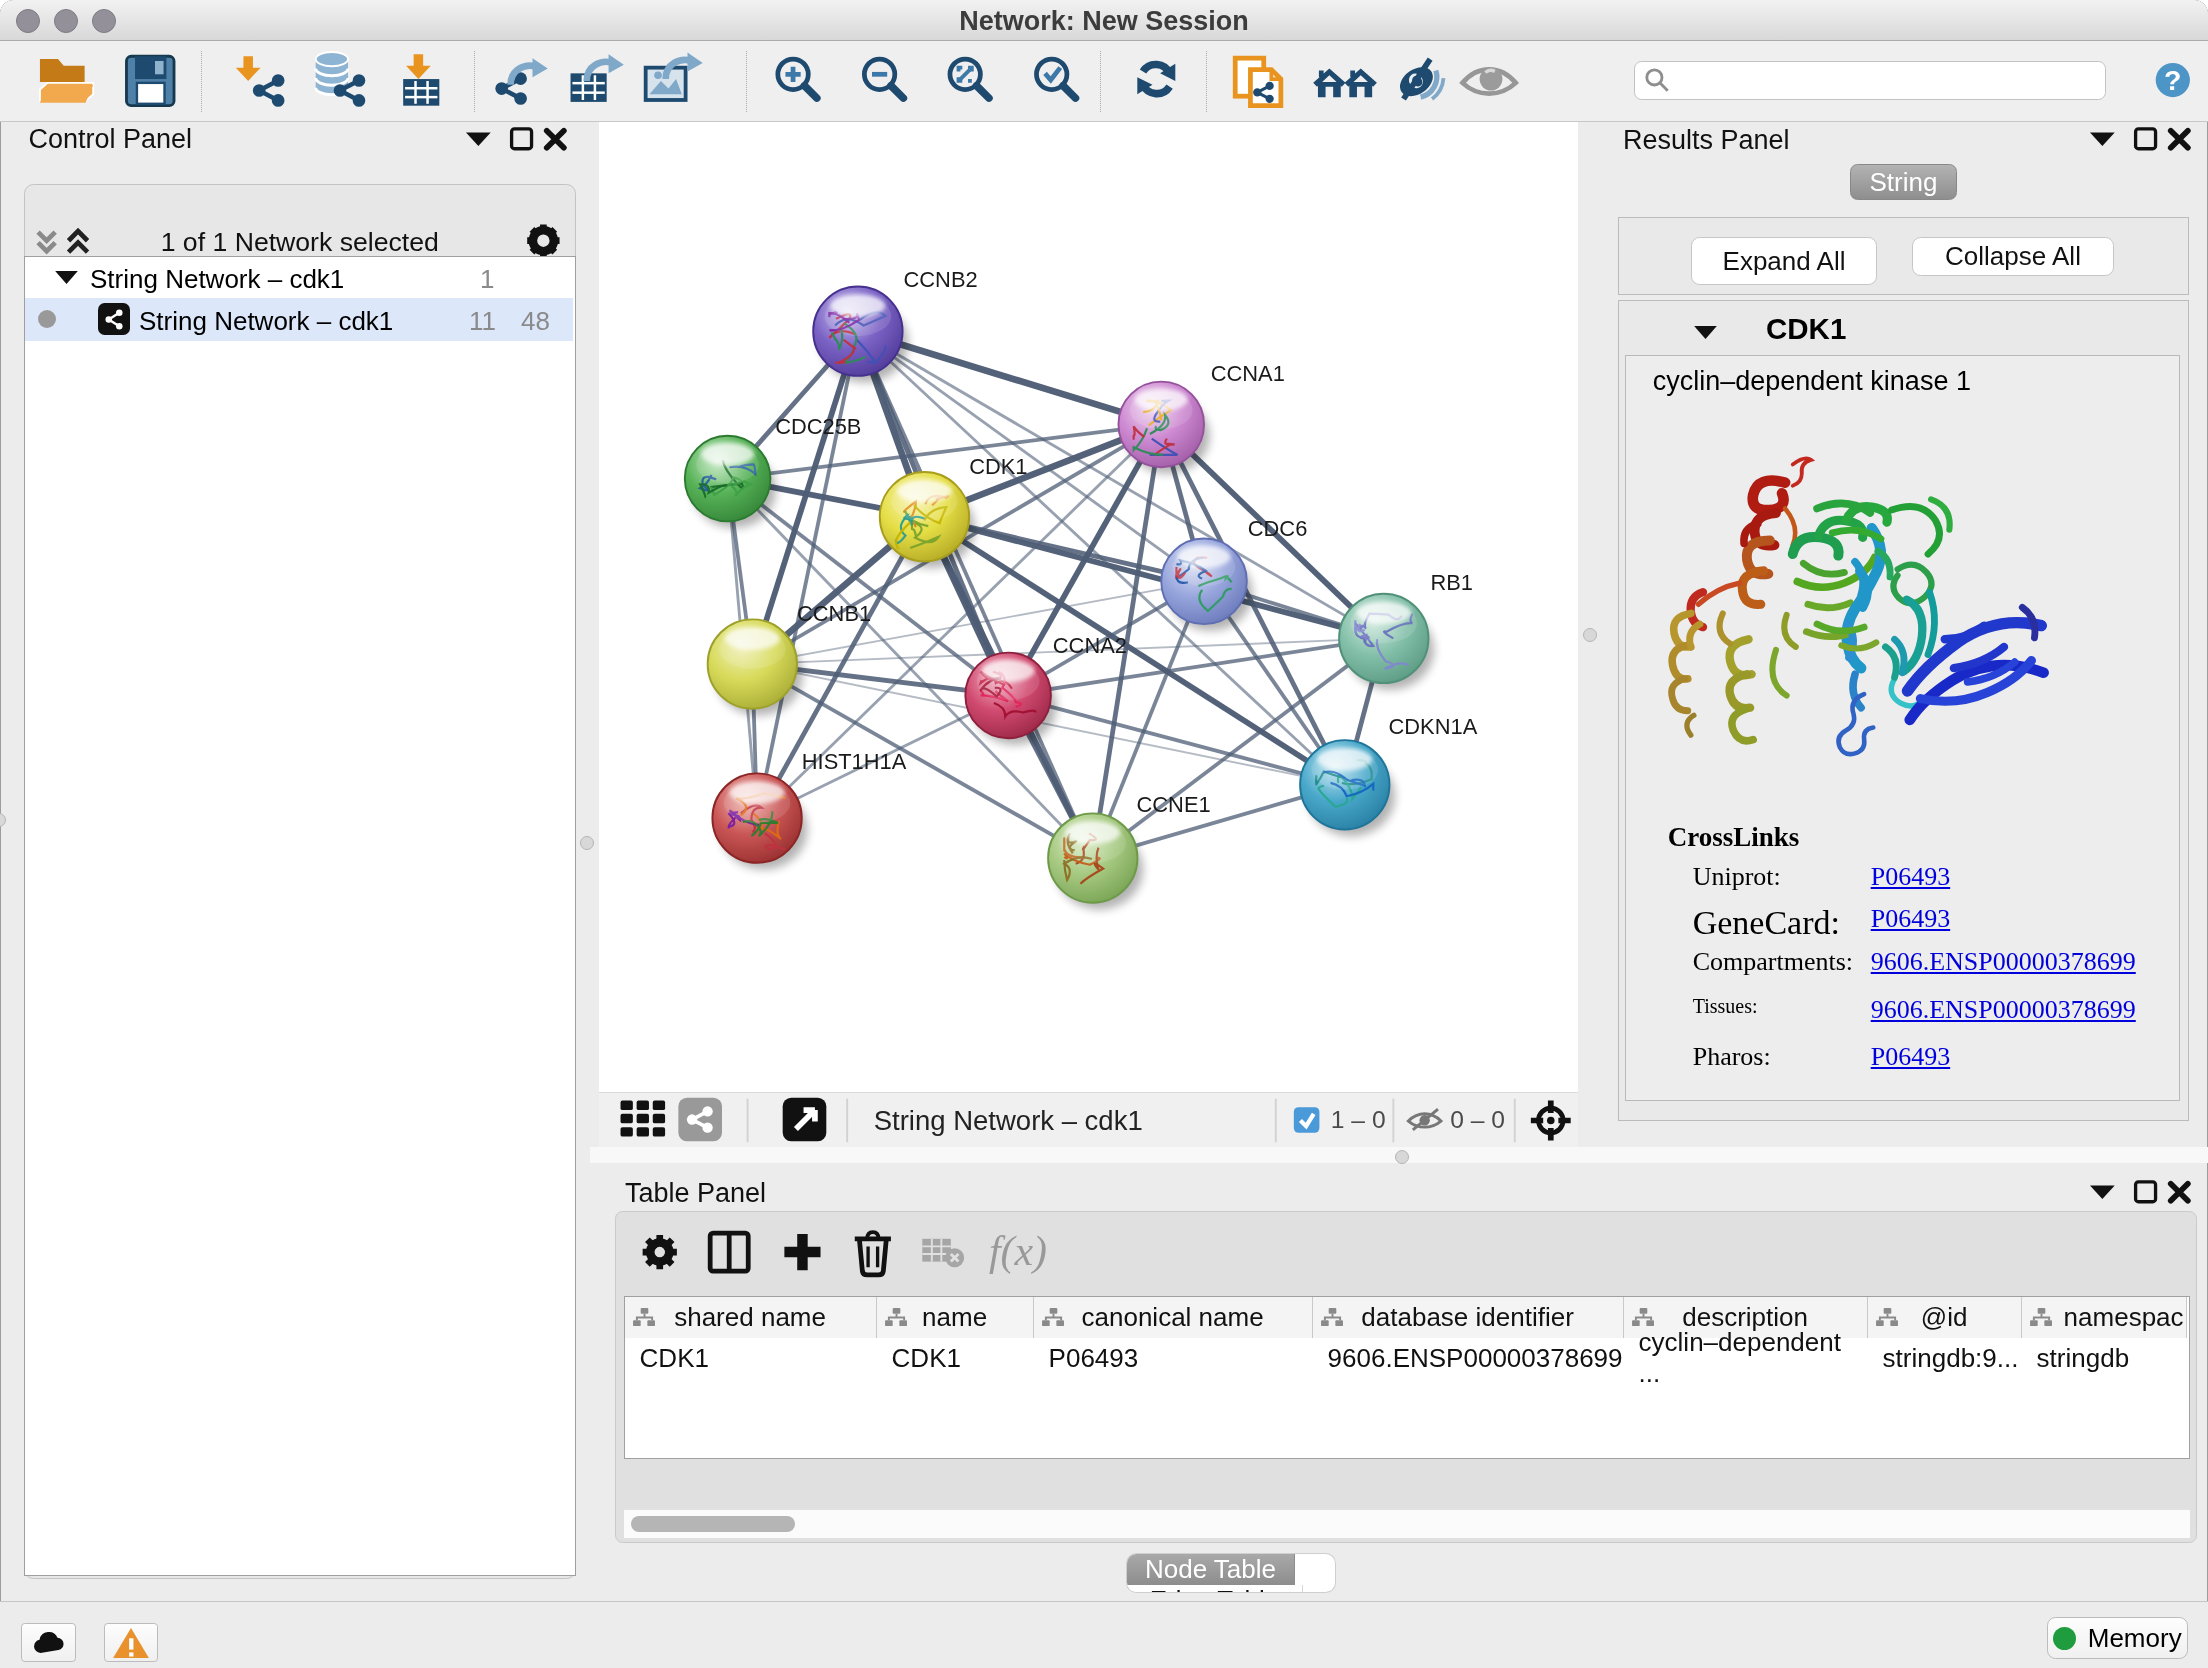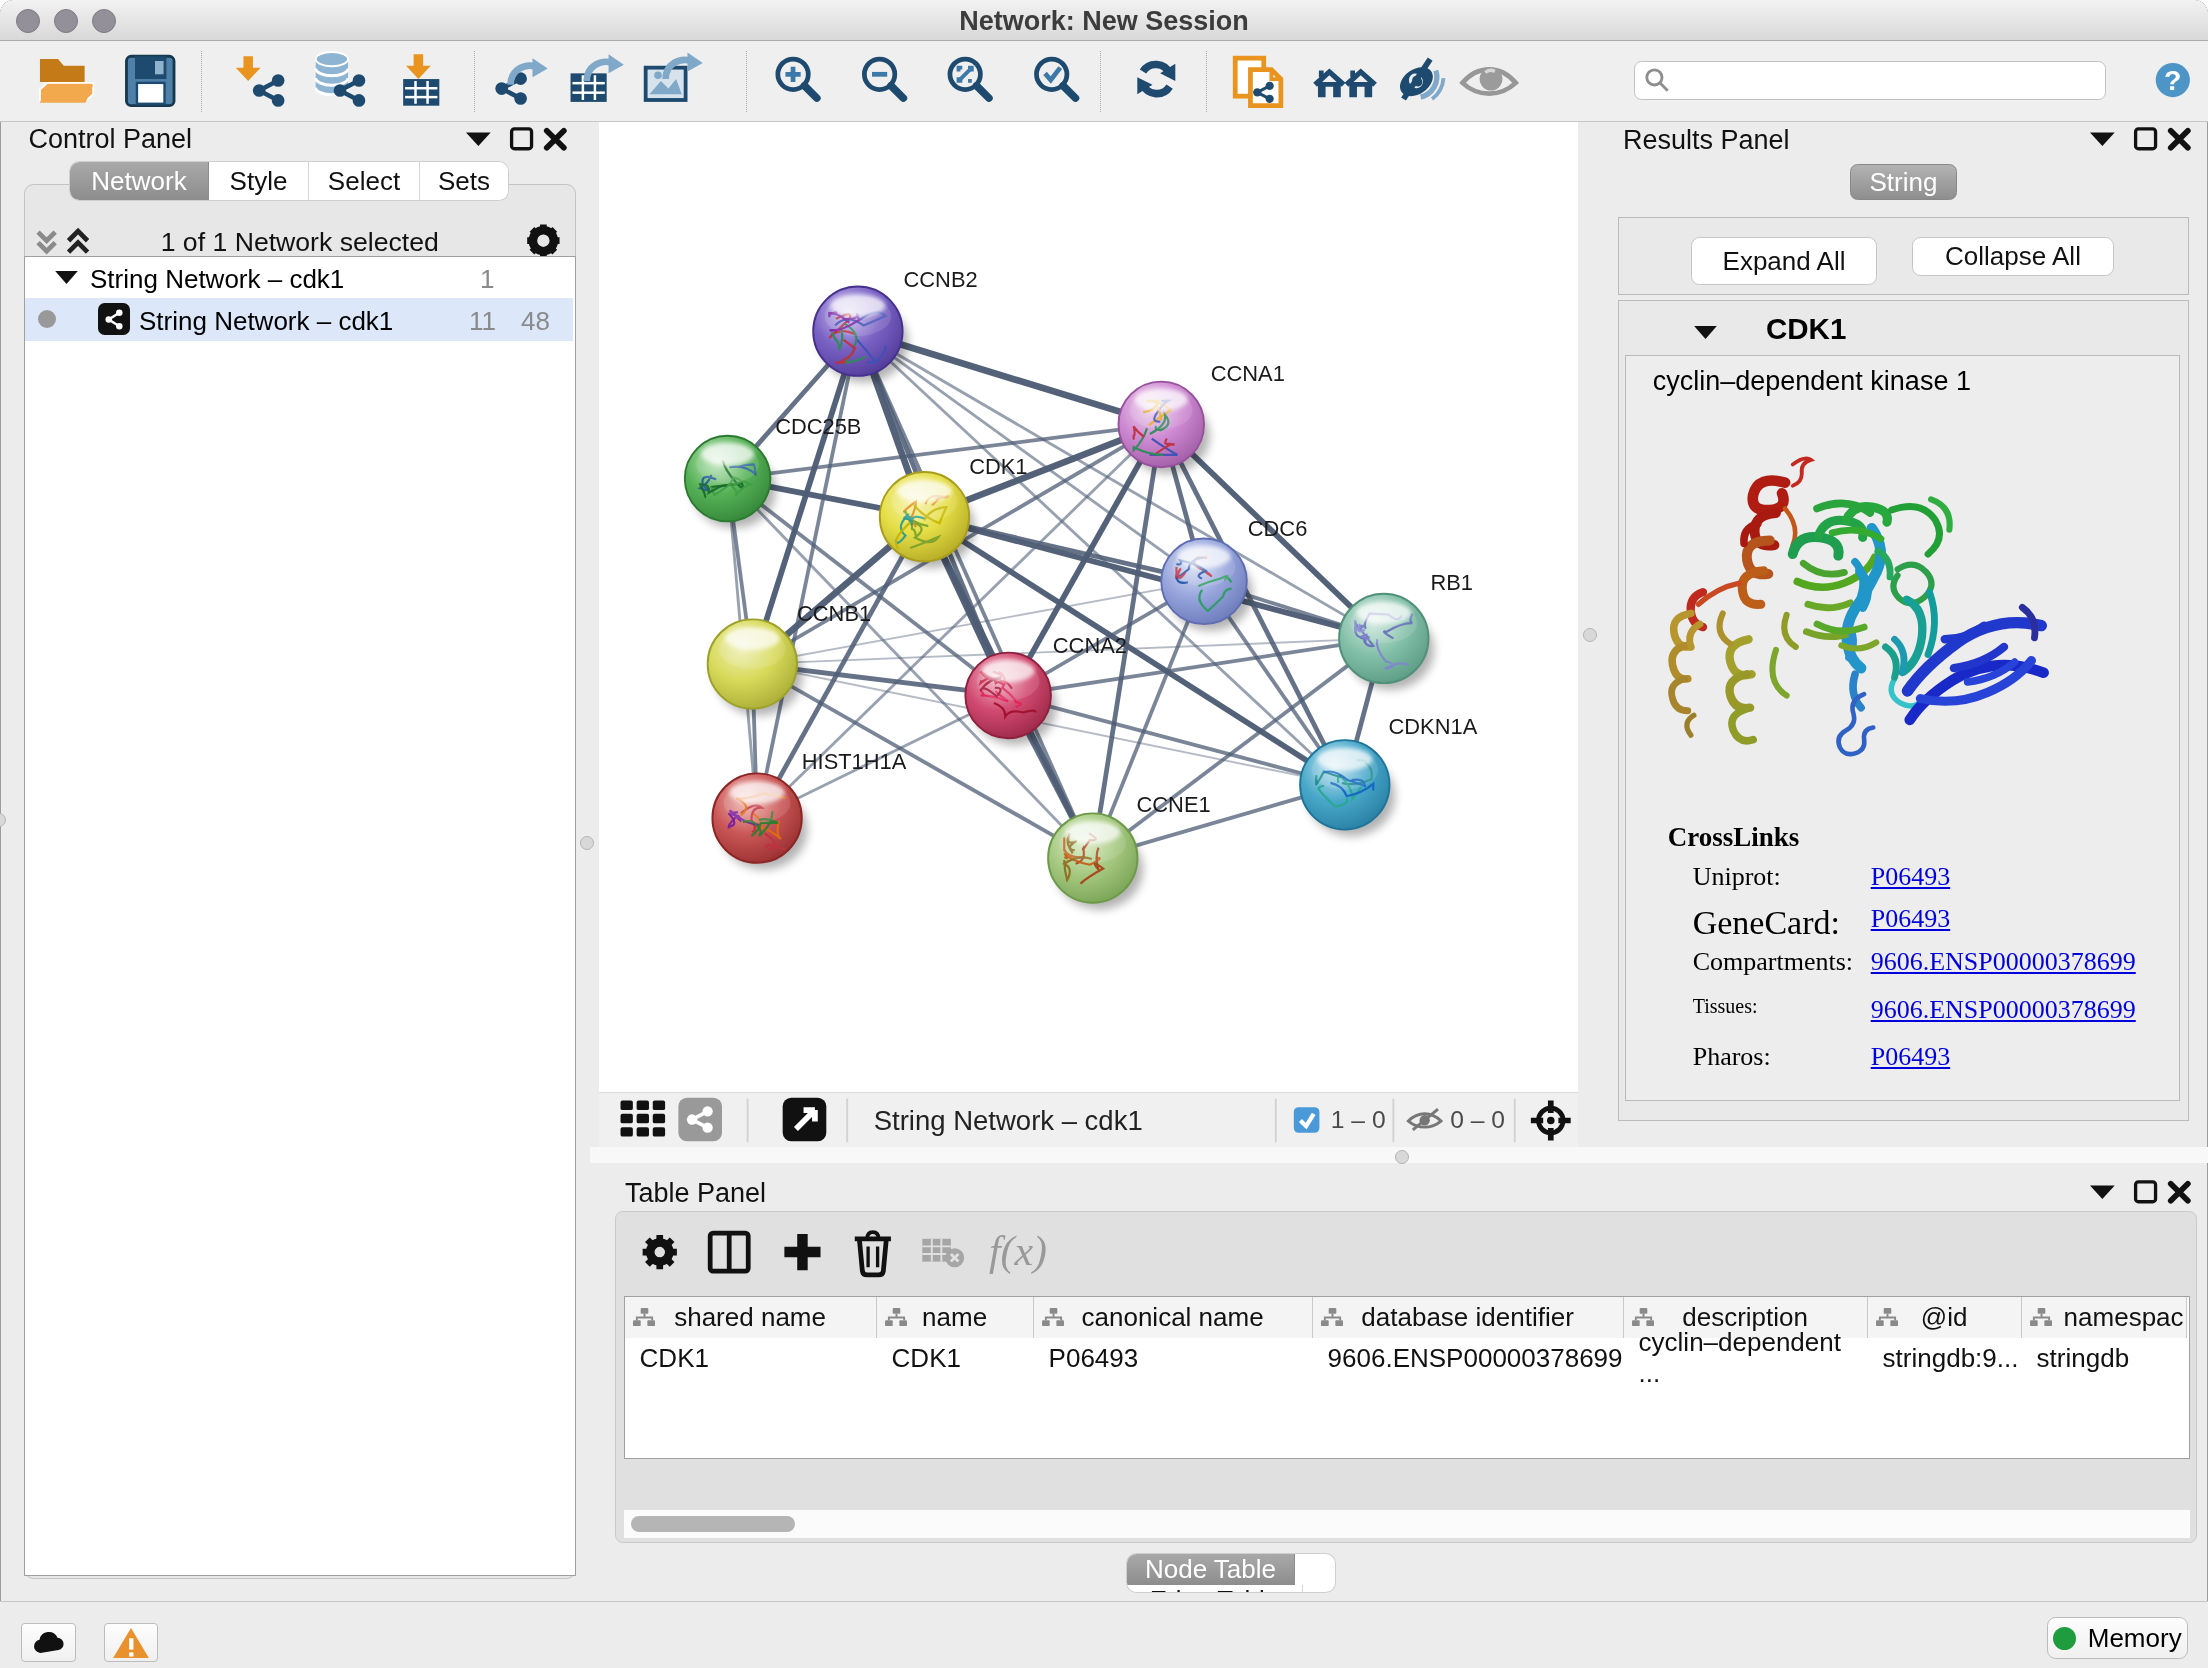--- a/index.html
+++ b/index.html
@@ -245,26 +245,20 @@
     <span class="ptitle">Control Panel</span>
   </div>
   <svg width="114" height="28.5" viewBox="0 0 120 30" style="position:absolute;left:466px;top:125px;">
       <path d="M0 8 L26 8 L13 22 Z" fill="#111"></path>
       <rect x="48" y="4" width="21" height="21" rx="3" fill="none" stroke="#111" stroke-width="3.5"></rect>
       <path d="M85 6 L103 24 M103 6 L85 24" stroke="#111" stroke-width="6" stroke-linecap="round"></path>
     </svg>
 
   <div class="roundbox" style="left:24px; top:184px; width:552px; height:1395px;"></div>
 
-  <div class="tabgroup" style="left:70px; top:162px; height:38px;">
-    <div class="tab sel" style="width:139px;">Network</div>
-    <div class="tab" style="width:100px;">Style</div>
-    <div class="tab" style="width:111px;">Select</div>
-    <div class="tab" style="width:88px;">Sets</div>
-  </div>
 
   <svg width="590" height="67" viewBox="0 0 620 70" style="position:absolute;left:0;top:211px;">
       <g fill="none" stroke="#8a8a8a" stroke-width="5">
         <path d="M40 22 l9 9 l9 -9 M40 33 l9 9 l9 -9"></path>
       </g>
       <g fill="none" stroke="#222" stroke-width="5">
         <path d="M72 31 l10 -10 l10 10 M72 43 l10 -10 l10 10"></path>
       </g>
       <text x="315" y="42" text-anchor="middle" font-size="28" fill="#111" font-family="Liberation Sans">1 of 1 Network selected</text>
       <g transform="translate(571,31)">

